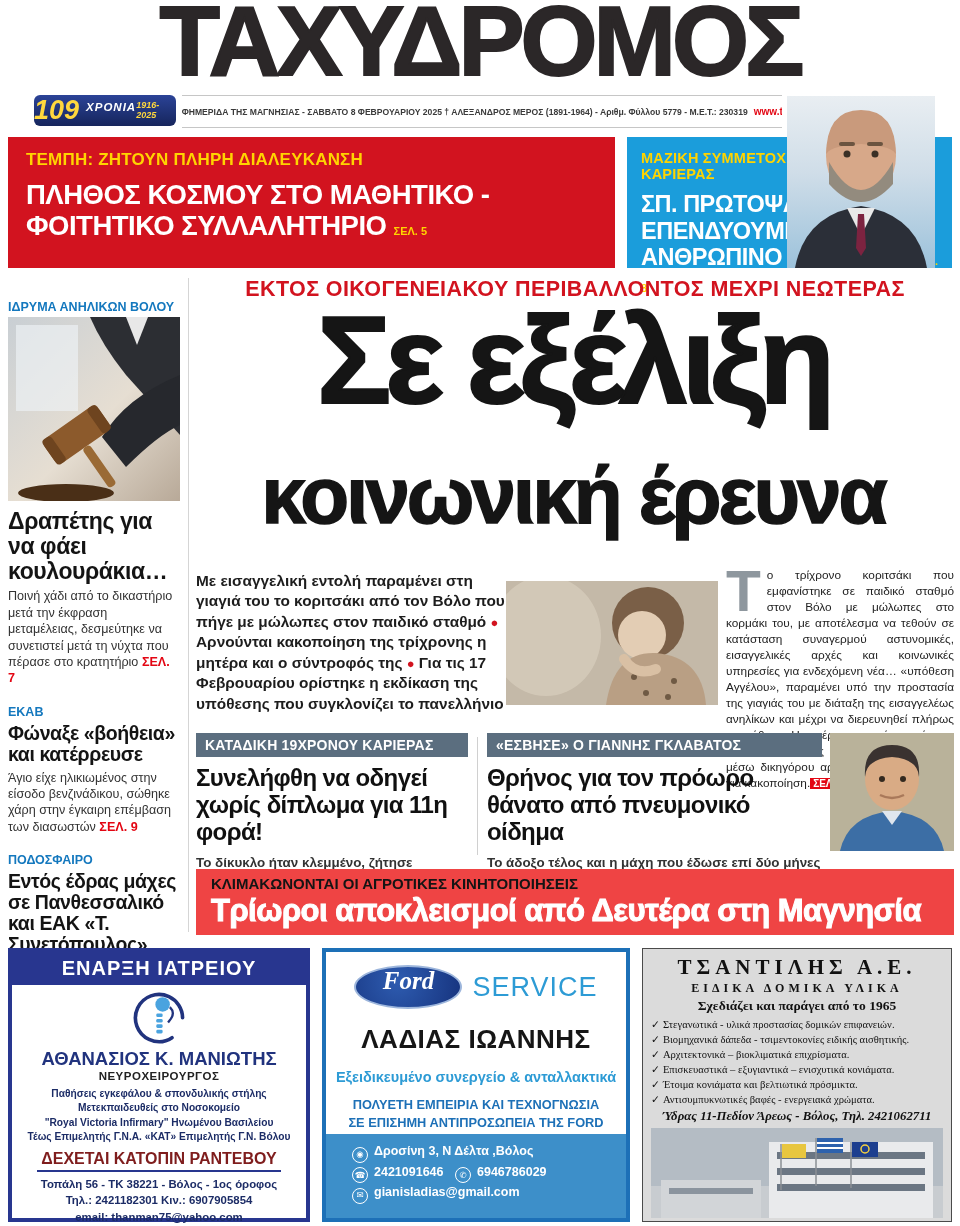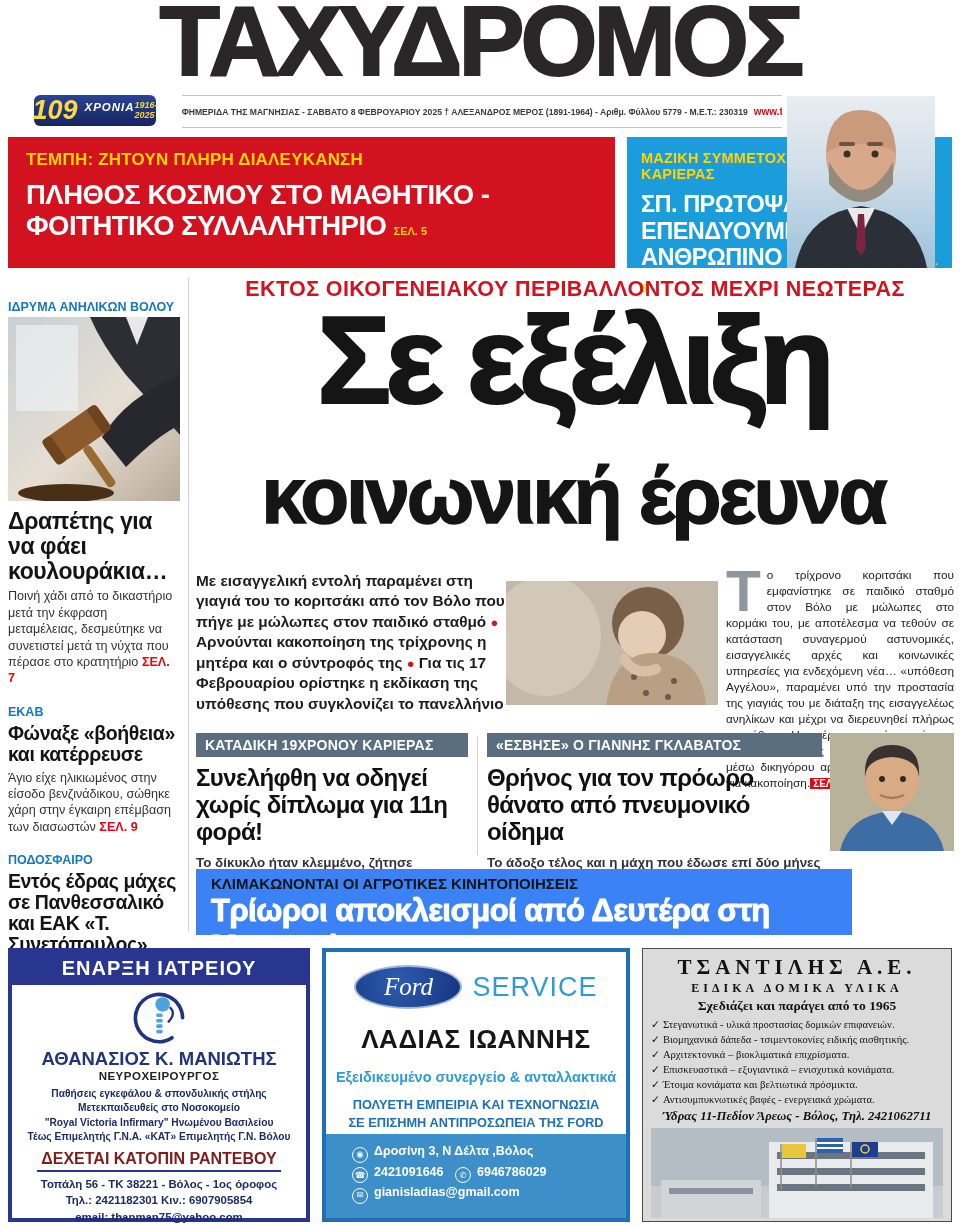--- a/index.html
+++ b/index.html
@@ -3,21 +3,21 @@
 <meta charset="utf-8">
 <style>
   html,body{margin:0;padding:0;background:#fff;}
   .page{position:relative;width:960px;height:1226px;background:#fff;overflow:hidden;
         font-family:"Liberation Sans","DejaVu Sans",sans-serif;color:#111;}
 
   
   .masthead-title{position:absolute;top:-16px;left:0;width:100%;text-align:center;
     font-size:99px;font-weight:900;letter-spacing:-4px;color:#2b2728;
     -webkit-text-stroke:2px #2b2728;}
-  .badge{position:absolute;left:34px;top:95px;width:122px;height:31px;
+  .badge{position:absolute;left:34px;top:95px;width:142px;height:31px;
     background:linear-gradient(180deg,#2b4397,#16255c);border-radius:6px;
     display:flex;align-items:center;justify-content:center;gap:7px;}
   .badge-num{font-size:27px;font-weight:900;font-style:italic;color:#ffd83d;line-height:1;}
   .badge-col{display:flex;flex-direction:row;line-height:1.05;font-style:italic;}
   .badge-label{color:#fff;font-size:11.5px;font-weight:700;letter-spacing:1px;}
   .badge-years{color:#ffd83d;font-size:9px;font-weight:700;}
   .dateline{position:absolute;left:182px;top:95px;width:600px;height:31px;
     border-top:1px solid #c6c6c6;border-bottom:1px solid #c6c6c6;
     display:flex;align-items:center;justify-content:center;gap:6px;
     font-size:8.6px;font-weight:700;color:#3a3a3a;white-space:nowrap;overflow:hidden;}
@@ -80,21 +80,21 @@
   .story1{position:absolute;left:196px;top:733px;width:272px;}
   .story2{position:absolute;left:487px;top:733px;width:335px;}
   .stbar{background:#5b6e7f;color:#fff;font-size:14px;font-weight:800;padding:4px 9px;letter-spacing:.2px;}
   .sthead{font-size:24px;font-weight:900;line-height:1.12;margin-top:8px;color:#101010;letter-spacing:-.6px;}
   .story2 .sthead{font-size:24px;width:330px;}
   .stbody{font-size:13.4px;font-weight:600;color:#333;margin-top:8px;line-height:1.3;}
   .port2{position:absolute;left:830px;top:733px;width:124px;height:118px;
     background:linear-gradient(160deg,#ccc3ab,#8f967e);}
 
   
-  .orange{position:absolute;left:196px;top:869px;width:656px;height:66px;background:#3b82f6;
+  .orange{position:absolute;left:196px;top:869px;width:758px;height:66px;background:#ef4444;
     box-sizing:border-box;padding:6px 15px;}
   .o-kick{color:#141414;font-size:15px;font-weight:800;}
   .o-head{color:#fff;font-size:31px;font-weight:900;letter-spacing:-.5px;margin-top:1px;
     -webkit-text-stroke:1px #fff;}
   .o-page{color:#141414;font-size:12px;font-weight:800;-webkit-text-stroke:0;}
 
   
   .ad{position:absolute;top:948px;height:274px;box-sizing:border-box;background:#fff;}
   .ad1{left:8px;width:302px;border:4px solid #28368f;text-align:center;}
   .ad1-bar{background:#28368f;color:#fff;font-size:20px;font-weight:800;letter-spacing:1px;padding:5px 0;}
@@ -102,22 +102,22 @@
   .ad1-spec{color:#222;font-size:11.5px;font-weight:700;letter-spacing:.5px;}
   .ad1-lines{font-size:10.2px;color:#1c2c66;font-weight:600;line-height:1.42;margin-top:5px;}
   .ad1-cta{font-size:16px;font-weight:800;color:#7f1d1d;margin-top:5px;display:inline-block;
     border-bottom:2px solid #28368f;padding:0 4px 2px;}
   .ad1-contact{font-size:11.4px;font-weight:700;color:#1c2c66;line-height:1.45;margin-top:4px;}
 
   .ad2{left:322px;width:308px;border:4px solid #1d70b7;text-align:center;}
   .ford-row{display:flex;align-items:center;justify-content:center;gap:10px;margin-top:13px;}
   .ford-oval{width:104px;height:40px;border-radius:50%;
     background:radial-gradient(circle at 40% 35%,#2e5cb0,#16337e);border:2px solid #9db6dc;
-    color:#fff;font-family:"Liberation Serif","DejaVu Serif",serif;font-style:italic;font-weight:400;
-    font-size:25px;display:flex;align-items:center;justify-content:center;}
+    color:#fff;font-family:"Liberation Serif","DejaVu Serif",serif;font-style:italic;font-weight:700;
+    font-size:25px;display:flex;justify-content:center;}
   .ford-service{color:#2d9bd5;font-size:27px;font-weight:400;letter-spacing:1px;}
   .ad2-name{font-size:26px;font-weight:800;color:#161616;margin-top:15px;letter-spacing:.5px;}
   .ad2-tag{color:#2d9bd5;font-size:14.5px;font-weight:700;margin-top:14px;}
   .ad2-lines{color:#1d70b7;font-size:12.8px;font-weight:800;margin-top:11px;line-height:1.4;}
   .ad2-footer{position:absolute;bottom:0;left:0;right:0;height:76px;background:#3d8fc9;color:#fff;
     text-align:left;padding:8px 0 0 26px;font-size:12.5px;font-weight:600;line-height:1.55;}
   .cicon{display:inline-flex;width:14px;height:14px;border:1px solid #fff;border-radius:50%;
     align-items:center;justify-content:center;font-size:8.5px;margin-right:6px;vertical-align:-2px;
     font-family:"DejaVu Sans",sans-serif;}
 

